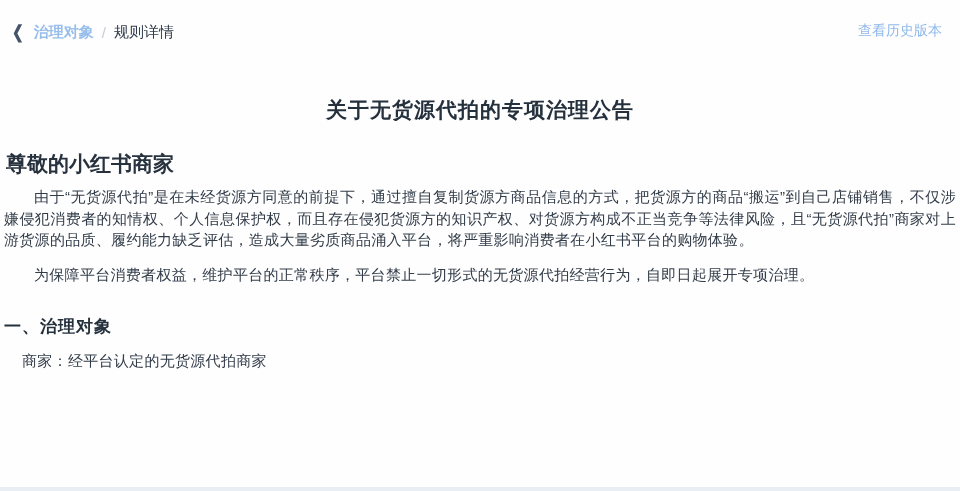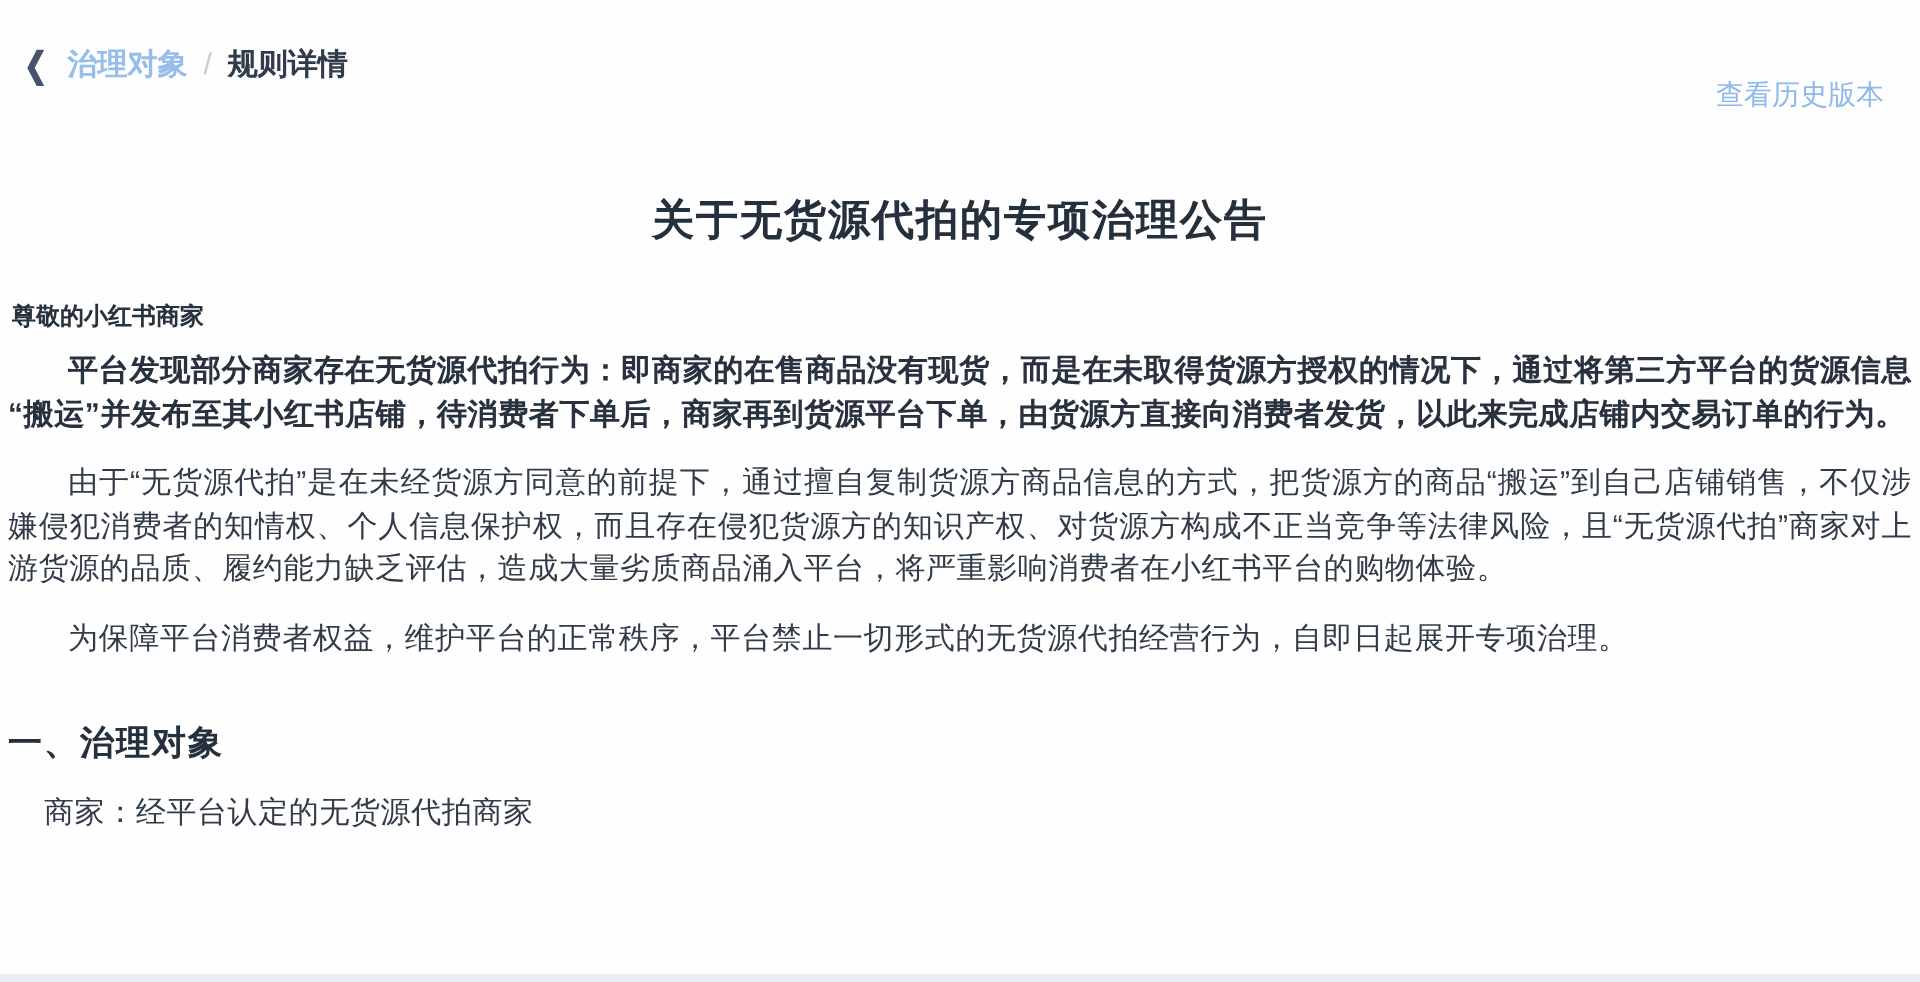--- a/index.html
+++ b/index.html
@@ -38,46 +38,46 @@
     cursor: pointer;
     text-decoration: none;
     font-weight: 600;
   }
   .sep {
     color: #c5cdd6;
     margin: 0 8px;
   }
   .crumb-current {
     color: #303c4b;
-    font-weight: 700;
+    font-weight: 400;
   }
   .history-link {
     position: absolute;
     right: 18px;
-    top: 39px;
+    top: 22px;
     color: #8fb8ea;
     font-size: 14px;
     cursor: pointer;
     text-decoration: none;
   }
   
   .doc {
     padding: 0 4px;
   }
   .title {
     margin: 52px 0 26px 0;
     text-align: center;
     font-size: 21px;
     font-weight: 700;
     color: #25303d;
     letter-spacing: 1px;
   }
   .greeting {
     margin: 0 0 8px 2px;
-    font-size: 12px;
+    font-size: 21px;
     font-weight: 700;
     color: #28323f;
   }
   .para {
     margin: 0 0 13px 0;
     font-size: 15px;
     line-height: 21.5px;
     text-indent: 2em;
     text-align: justify;
     color: #323c49;
@@ -120,21 +120,20 @@
     <span class="sep">/</span>
     <span class="crumb-current">规则详情</span>
     <a class="history-link" href="#">查看历史版本</a>
   </header>
 
   <main class="doc">
     <h1 class="title">关于无货源代拍的专项治理公告</h1>
 
     <p class="greeting">尊敬的小红书商家</p>
 
-    <p class="para bold">平台发现部分商家存在无货源代拍行为：即商家的在售商品没有现货，而是在未取得货源方授权的情况下，通过将第三方平台的货源信息“搬运”并发布至其小红书店铺，待消费者下单后，商家再到货源平台下单，由货源方直接向消费者发货，以此来完成店铺内交易订单的行为。</p>
 
     <p class="para">由于“无货源代拍”是在未经货源方同意的前提下，通过擅自复制货源方商品信息的方式，把货源方的商品“搬运”到自己店铺销售，不仅涉嫌侵犯消费者的知情权、个人信息保护权，而且存在侵犯货源方的知识产权、对货源方构成不正当竞争等法律风险，且“无货源代拍”商家对上游货源的品质、履约能力缺乏评估，造成大量劣质商品涌入平台，将严重影响消费者在小红书平台的购物体验。</p>
 
     <p class="para">为保障平台消费者权益，维护平台的正常秩序，平台禁止一切形式的无货源代拍经营行为，自即日起展开专项治理。</p>
 
     <h2 class="section-heading">一、治理对象</h2>
 
     <p class="item">商家：经平台认定的无货源代拍商家</p>
 
   </main>

